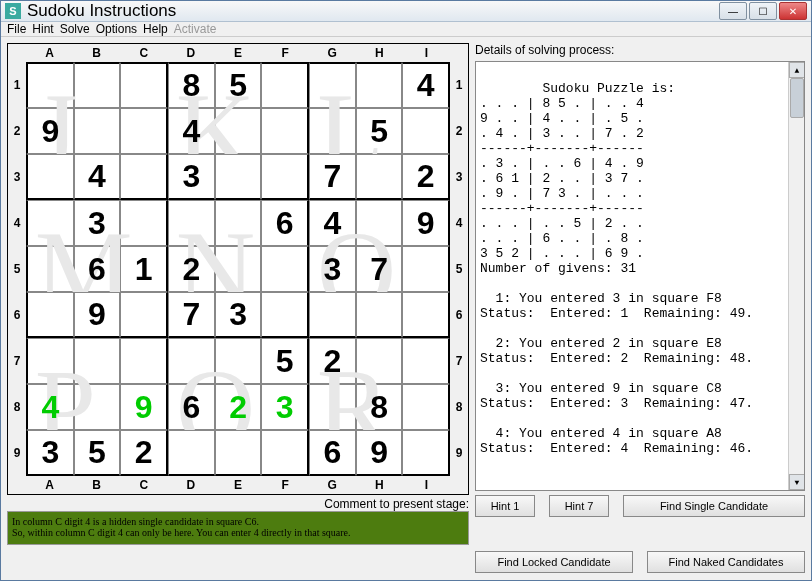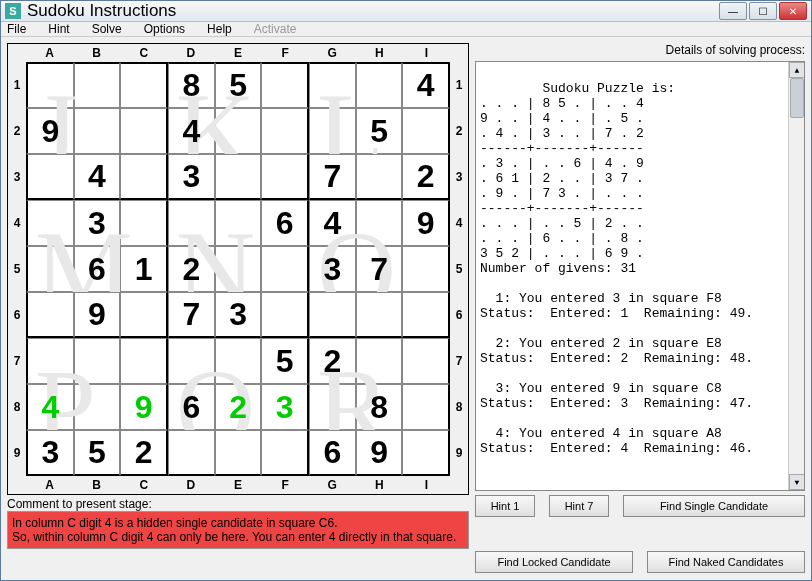--- a/index.html
+++ b/index.html
@@ -4,43 +4,43 @@
 <style>
   * { box-sizing: border-box; margin: 0; padding: 0; }
   body { font-family: "Segoe UI", Tahoma, sans-serif; font-size: 12px; background: #d4e4f0; }
   .window { width: 812px; height: 581px; background: #f0f0f0; border: 1px solid #5a7aa0; display: flex; flex-direction: column; position: relative; }
   .titlebar { height: 28px; background: linear-gradient(#f8f8f8, #e0e8f0); display: flex; align-items: center; padding: 0 4px; border-bottom: 1px solid #b0c0d0; }
   .titlebar-icon { width: 16px; height: 16px; background: #3aaaa0; display: flex; align-items: center; justify-content: center; color: #fff; font-weight: bold; font-size: 11px; margin-right: 6px; }
   .titlebar-text { flex: 1; font-size: 17px; color: #000; }
   .winbtns { display: flex; gap: 2px; }
   .winbtn { width: 28px; height: 18px; border: 1px solid #8090a0; background: linear-gradient(#f0f4f8,#d8e0e8); border-radius: 2px; display: flex; align-items: center; justify-content: center; font-size: 10px; }
   .winbtn.close { background: linear-gradient(#e88,#c33); color: #fff; border-color: #a33; }
-  .menubar { height: 22px; background: #f0f0f0; display: flex; align-items: flex-end; padding: 0 6px; gap: 22px; border-bottom: 1px solid #ccc; }
+  .menubar { height: 22px; background: #f0f0f0; display: flex; align-items: flex-end; padding: 0 6px; gap: 6px; border-bottom: 1px solid #ccc; }
   .menuitem { color: #000; cursor: pointer; }
   .menuitem.disabled { color: #999; }
   .content { flex: 1; display: flex; padding: 6px; gap: 6px; }
   .left { width: 462px; display: flex; flex-direction: column; }
   .grid-wrap { background: #fff; border: 1px solid #000; position: relative; }
   .collabels, .collabels2 { display: flex; height: 18px; }
   .rowlabel { width: 18px; display: flex; align-items: center; justify-content: center; font-weight: bold; background: #f0f0f0; }
   .collabel { flex: 1; display: flex; align-items: center; justify-content: center; font-weight: bold; background: #f0f0f0; }
   .gridrow { display: flex; height: 46px; }
   .cell { flex: 1; border: 1px solid #888; display: flex; align-items: center; justify-content: center; font-size: 32px; font-family: Arial, sans-serif; font-weight: bold; background: #fff; position: relative; }
   .cell.given { color: #000; }
   .cell.entered { color: #0c0; }
   .thick-r { border-right: 2px solid #000; }
   .thick-b { border-bottom: 2px solid #000; }
   .thick-l { border-left: 2px solid #000; }
   .thick-t { border-top: 2px solid #000; }
   .watermark { position: absolute; font-size: 110px; font-family: Georgia, serif; color: #e8e8e8; pointer-events: none; font-weight: normal; z-index: 0; }
   .cell span { position: relative; z-index: 1; }
-  .comment-label { text-align: left; font-weight: normal; margin-top: 2px; }
-  .comment-box { background: #ef4444; border: 1px solid #999; padding: 4px; font-size: 12px; min-height: 34px; }
+  .comment-label { text-align: right; font-weight: normal; margin-top: 2px; }
+  .comment-box { background: #4d7c0f; border: 1px solid #999; padding: 4px; font-size: 10px; min-height: 34px; font-family: Liberation Serif, serif; }
   .right { flex: 1; display: flex; flex-direction: column; gap: 4px; }
-  .details-label { text-align: right; }
+  .details-label { text-align: left; }
   .details-box { flex: 1; background: #fff; border: 1px solid #888; padding: 4px; font-family: "Courier New", monospace; font-size: 13px; white-space: pre; overflow: hidden; position: relative; }
   .scrollbar { position: absolute; right: 0; top: 0; bottom: 0; width: 16px; background: #f0f0f0; border-left: 1px solid #ccc; }
   .scrollthumb { position: absolute; top: 16px; width: 14px; left: 1px; height: 40px; background: #c8d0d8; border: 1px solid #aaa; border-radius: 2px; }
   .scrollbtn { position: absolute; width: 16px; height: 16px; background: #e0e4e8; border: 1px solid #aaa; display: flex; align-items: center; justify-content: center; font-size: 8px; }
   .btnrow { display: flex; gap: 14px; }
   .btn { flex: 1; height: 22px; background: linear-gradient(#f8f8f8,#e0e0e0); border: 1px solid #888; font-size: 11px; display: flex; align-items: center; justify-content: center; cursor: pointer; }
   .btn.disabled { color: #999; }
   .btn.small { flex: 0 0 60px; }
   .btn.half { flex: 1; margin-top: 30px; }
   .spacer-l { width: 18px; background: #f0f0f0; }

